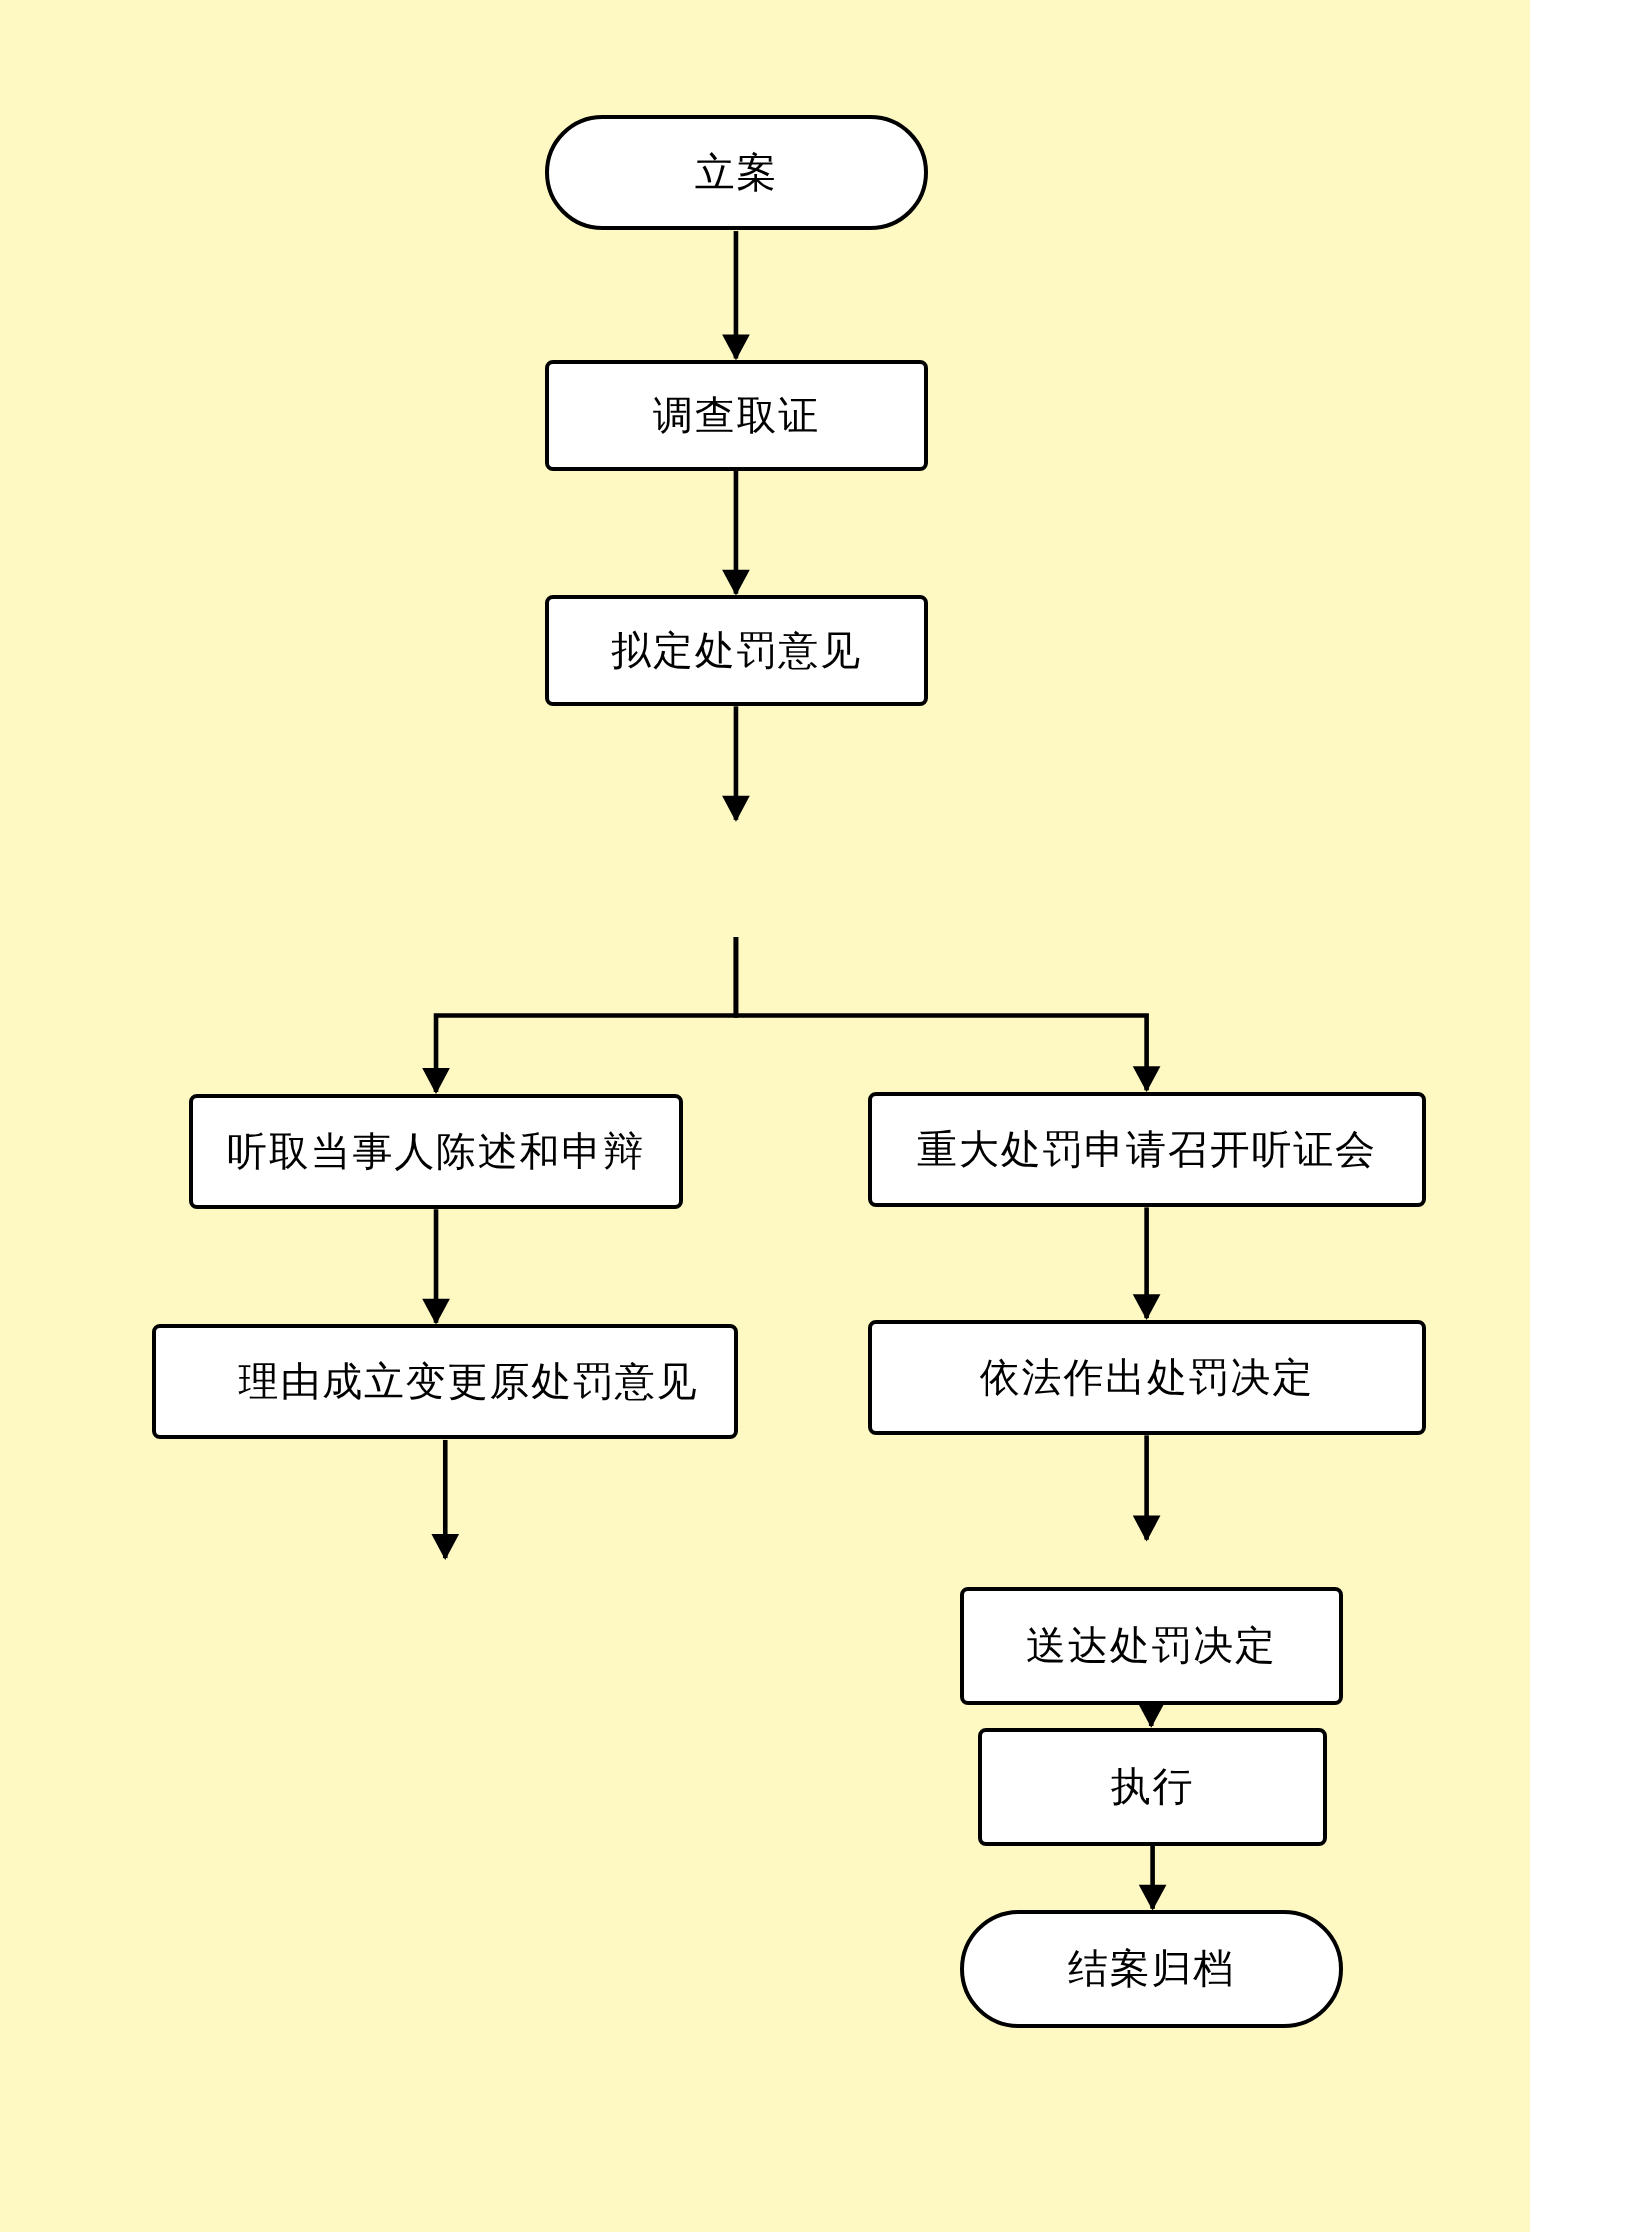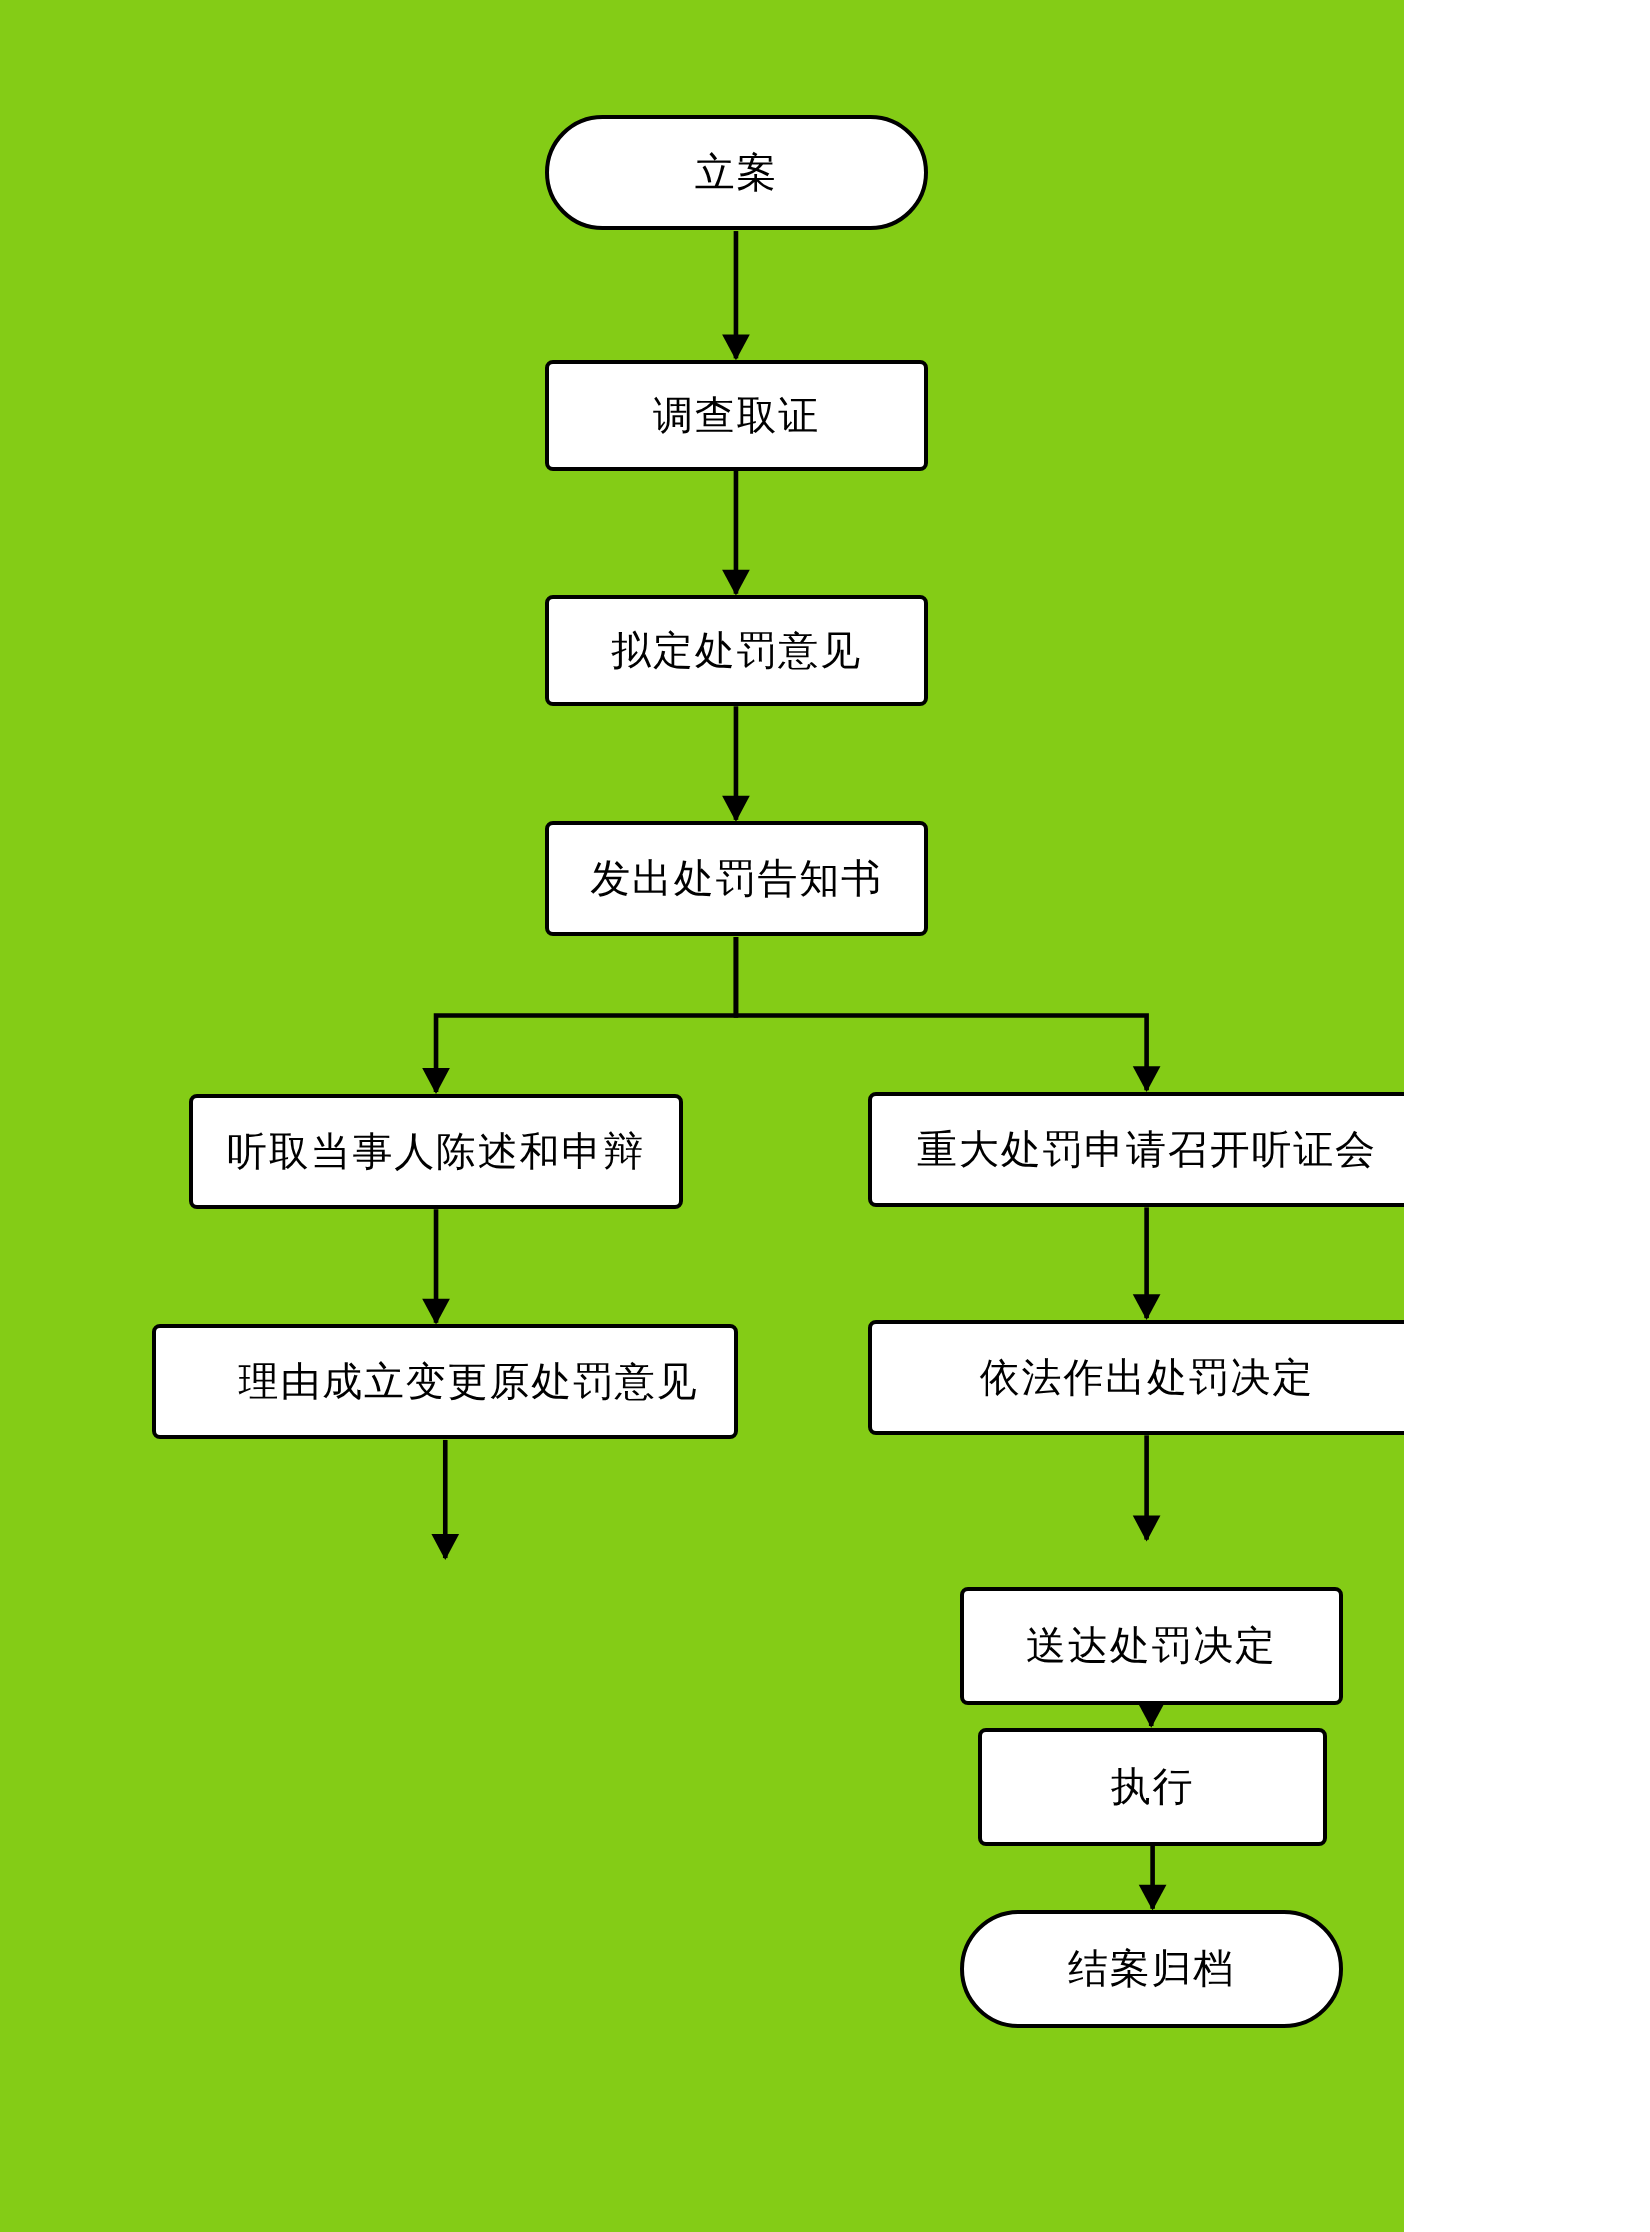--- a/index.html
+++ b/index.html
@@ -5,23 +5,23 @@
   html, body {
     margin: 0;
     padding: 0;
     background: #ffffff;
   }
   body {
     font-family: "Liberation Serif", "DejaVu Serif", serif;
   }
   #canvas {
     position: relative;
-    width: 1404px;
+    width: 1530px;
     height: 2233px;
-    background: #84cc16;
+    background: #fef9c3;
     overflow: hidden;
   }
   #edges {
     position: absolute;
     left: 0;
     top: 0;
     width: 1650px;
     height: 2233px;
   }
   .node {
@@ -80,23 +80,20 @@
     </svg>
 <div class="node terminal" style="left: 545px; top: 115px; width: 383px; height: 115px;">
       <span class="node-label">立案</span>
     </div>
     <div class="node process" style="left: 545px; top: 360px; width: 383px; height: 111px;">
       <span class="node-label">调查取证</span>
     </div>
     <div class="node process" style="left: 545px; top: 595px; width: 383px; height: 111px;">
       <span class="node-label">拟定处罚意见</span>
     </div>
-    <div class="node process" style="left: 545px; top: 821px; width: 383px; height: 115px;">
-      <span class="node-label">发出处罚告知书</span>
-    </div>
     <div class="node process" style="left: 189px; top: 1094px; width: 494px; height: 115px;">
       <span class="node-label">听取当事人陈述和申辩</span>
     </div>
     <div class="node process" style="left: 868px; top: 1092px; width: 558px; height: 115px;">
       <span class="node-label">重大处罚申请召开听证会</span>
     </div>
     <div class="node process" style="left: 152px; top: 1324px; width: 586px; height: 115px; padding-left: 47px;">
       <span class="node-label">理由成立变更原处罚意见</span>
     </div>
     <div class="node process" style="left: 868px; top: 1320px; width: 558px; height: 115px;">

